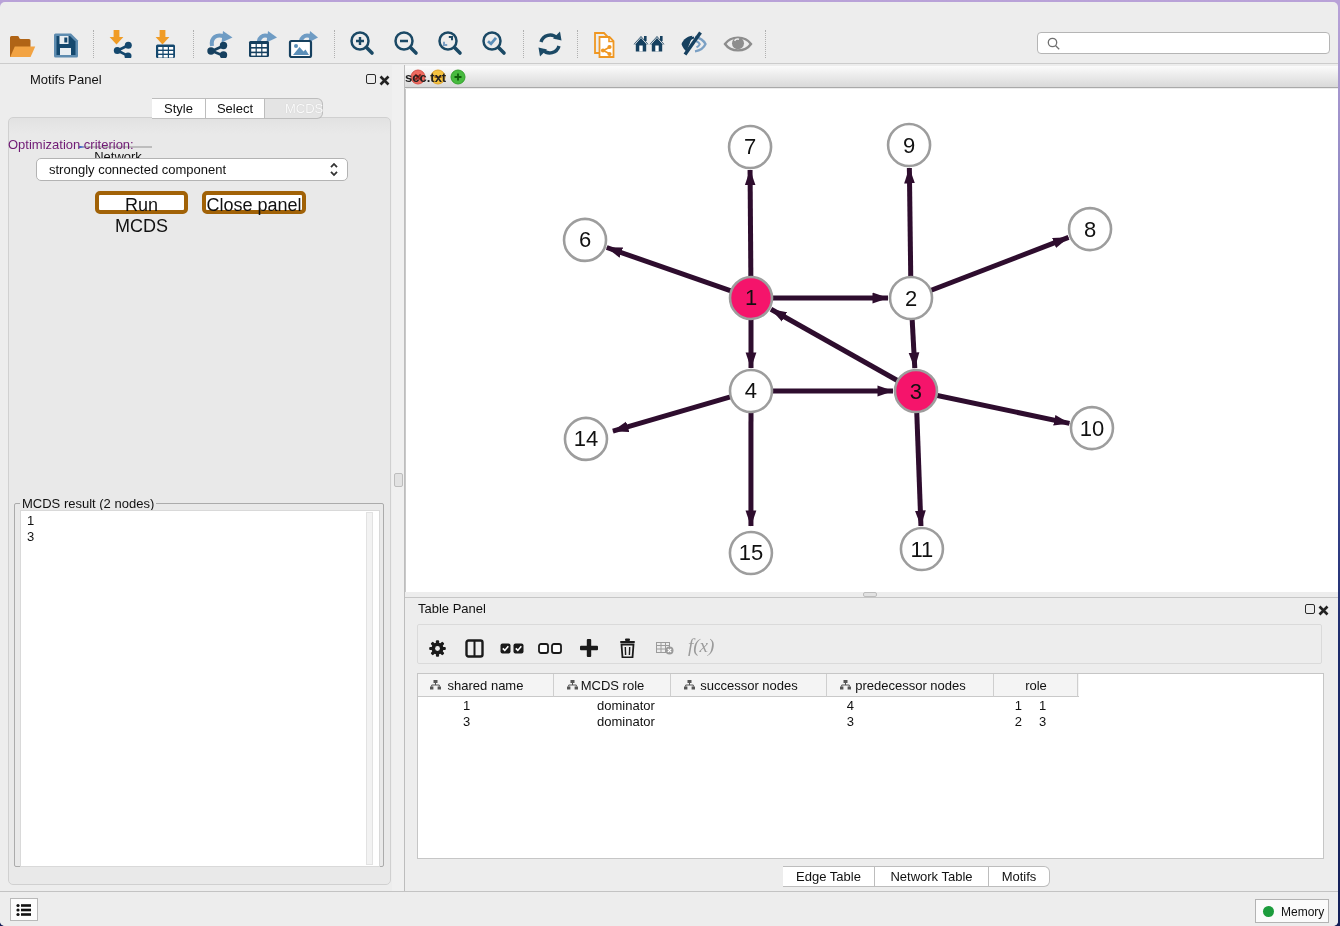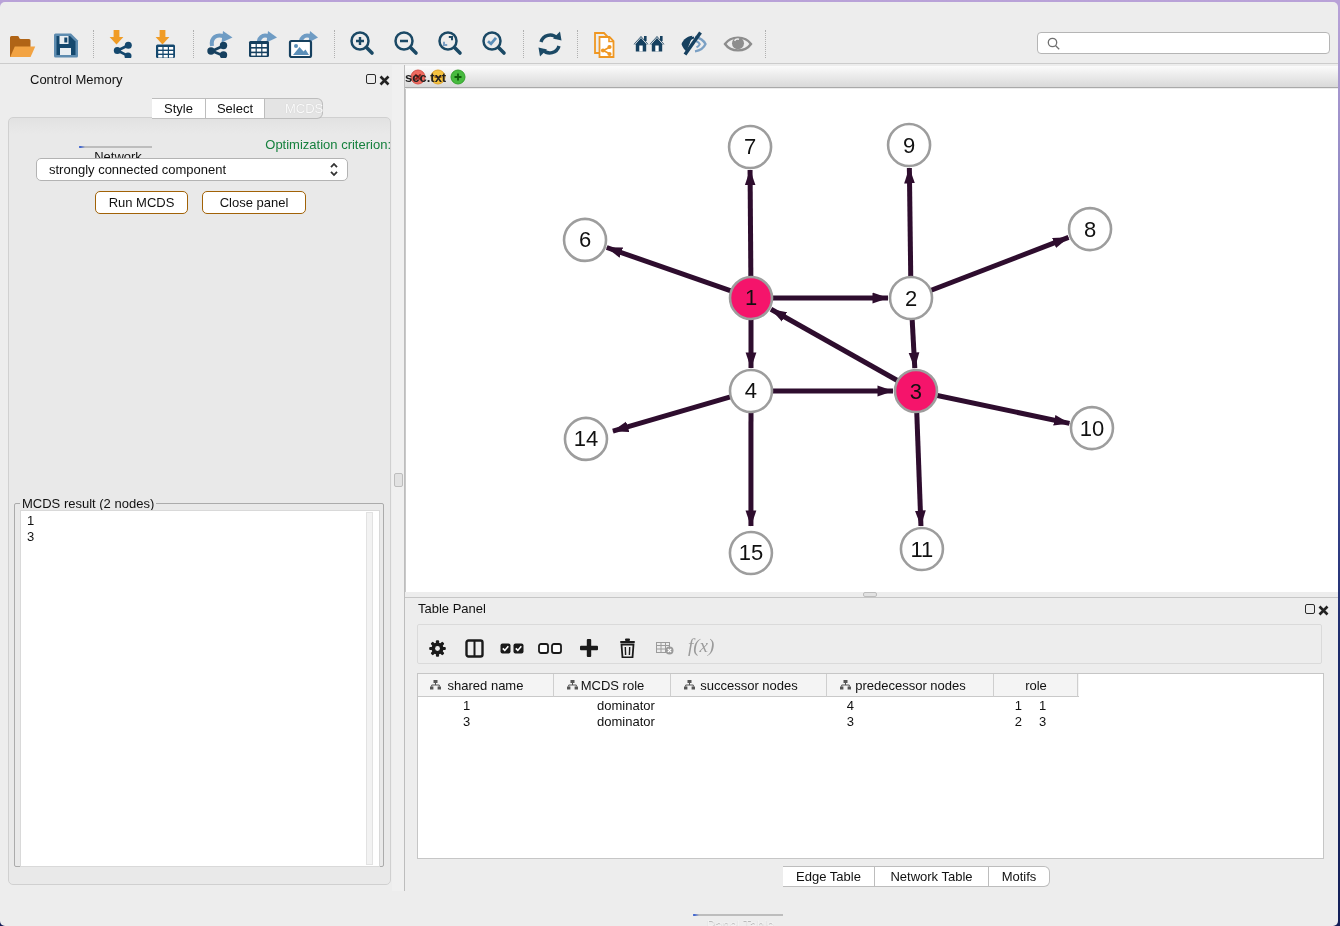--- a/index.html
+++ b/index.html
@@ -26,23 +26,23 @@
 
 .cpanel { position:absolute; left:0; top:63px; width:392px; height:826px; background:#ededed; }
 .cp-title { position:absolute; left:30px; top:7px; font-size:13px; color:#111; }
 .cp-tabs { position:absolute; left:79px; top:33px; height:21px; display:flex; }
 .tabseg { font-size:13px; color:#111; background:#fff; border:1px solid #bdbdbd; border-left:none; padding:0 0; line-height:19px; text-align:center; }
 .tabseg.first { border-left:6px solid #1d4ed8; border-radius:6px 0 0 6px;margin-top:48px; }
 .tabseg.last { border-radius:0 6px 6px 0; }
 .tabseg.sel { background:linear-gradient(#dadada,#cdcdcd); color:#f2f2f2; text-shadow:0 1px 0 #bbb; }
 .tabseg.sel2 { background:#e4e4e4; color:#fbfbfb; text-shadow:0 0 1px #bfbfbf; }
 .cp-content { position:absolute; left:8px; top:52px; width:383px; height:768px; background:linear-gradient(#e2e2e2,#e9e9e9 16px); border:1px solid #d0d0d0; border-radius:5px; }
-.opt-label { position:absolute; top:72px; left:8px; width:383px; text-align:right; font-size:13px; color:#15803d; }
+.opt-label { position:absolute; top:72px; left:8px; width:383px; text-align:left; font-size:13px; color:#701a75; }
 .cp-select { position:absolute; left:36px; top:93px; width:312px; height:23px; background:#fff; border:1px solid #b3b3b3; border-radius:5px; font-size:13px; line-height:21px; padding-left:12px; color:#111; }
-.cp-btn { position:absolute; top:126px; height:23px; background:#fff; border:1px solid #a16207; border-radius:5px; font-size:13px; text-align:center; line-height:21px; color:#111; }
+.cp-btn { position:absolute; top:126px; height:23px; background:#fff; border:4px solid #a16207; border-radius:5px; font-size:18px; text-align:center; line-height:21px; color:#111; }
 .fieldset { position:absolute; left:14px; top:438px; width:370px; height:364px; border:1px solid #ababab; border-radius:2px; }
 .fieldset .legend { position:absolute; left:5px; top:-8px; background:#e9e9e9; padding:0 2px; font-size:13px; color:#111; }
 .fieldset .inner { position:absolute; left:5px; top:6px; width:360px; height:357px; background:#fff; border:1px solid #d9d9d9; font-size:13px; color:#111; }
 
 .vdivider { position:absolute; left:392px; top:63px; width:13px; height:826px; background:#f0f0f0; border-right:1px solid #bdbdbd; }
 .vd-handle { position:absolute; left:2px; top:408px; width:9px; height:14px; background:#e2e2e2; border:1px solid #bdbdbd; border-radius:2px; }
 
 .netframe { position:absolute; left:405px; top:64px; width:933px; height:526px; }
 .nf-title { position:absolute; left:0; top:0; width:100%; height:22px; background:linear-gradient(#fbfbfb,#d9d9d9); border-bottom:1px solid #a9a9a9; }
 .nf-text { position:absolute; top:4px; width:100%; text-align:left; font-size:13px; font-weight:bold; color:#222; }
@@ -224,21 +224,21 @@
     </svg>
     <div class="searchbox">
       <svg width="16" height="16" style="position:absolute;left:8px;top:3px;" viewBox="0 0 16 16">
           <circle cx="6.5" cy="6.5" r="4.2" fill="none" stroke="#6f6f6f" stroke-width="1.3"></circle>
           <line x1="9.7" y1="9.7" x2="13.2" y2="13.2" stroke="#6f6f6f" stroke-width="1.3"></line>
         </svg>
     </div>
   </div>
 
   <div class="cpanel">
-    <div class="cp-title">Control Memory</div>
+    <div class="cp-title">Motifs Panel</div>
     <div style="position:absolute;left:366px;top:9px;">
         <span class="float-ic"></span>
       </div>
     <div style="position:absolute;left:379px;top:10px;">
         <svg style="display:block" width="11" height="11" viewBox="0 0 11 11">
           <path d="M1.5,1.5 L9.5,9.5 M9.5,1.5 L1.5,9.5" stroke="#222" stroke-width="2.6"></path>
         </svg>
       </div>
     <div class="cp-content"></div>
     <div class="cp-tabs">
@@ -458,13 +458,29 @@
       </div>
     </div>
     <div class="tp-tabs">
       <div class="tabseg first sel" style="width:90px;">Panel Table</div>
       <div class="tabseg" style="width:92px;">Edge Table</div>
       <div class="tabseg" style="width:114px;">Network Table</div>
       <div class="tabseg last" style="width:61px;">Motifs</div>
     </div>
   </div>
 
+  <div class="statusbar">
+    <div class="sb-left">
+      <svg width="16" height="14" viewBox="0 0 16 14" style="position:absolute;left:5px;top:4px;">
+        <circle cx="2" cy="2.5" r="1.6" fill="#111"></circle>
+          <rect x="5" y="1.2" width="10" height="2.6" fill="#111"></rect>
+        <circle cx="2" cy="7" r="1.6" fill="#111"></circle>
+          <rect x="5" y="5.7" width="10" height="2.6" fill="#111"></rect>
+        <circle cx="2" cy="11.5" r="1.6" fill="#111"></circle>
+          <rect x="5" y="10.2" width="10" height="2.6" fill="#111"></rect>
+      </svg>
+    </div>
+    <div class="sb-mem">
+      <span style="position:absolute;left:7px;top:6px;width:11px;height:11px;border-radius:50%;background:#1c9c3c;"></span>
+      <span style="position:absolute;left:25px;top:5px;">Memory</span>
+    </div>
+  </div>
 </div>
 
 </body></html>

